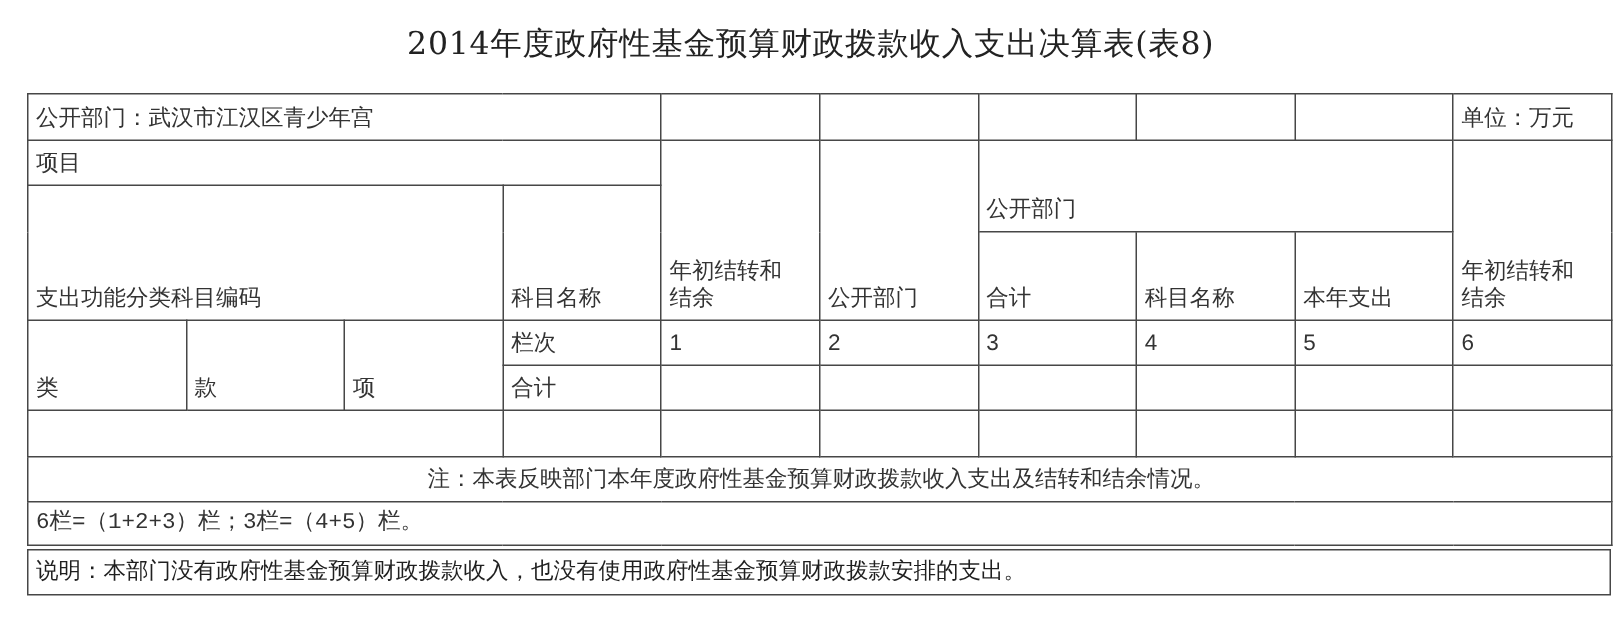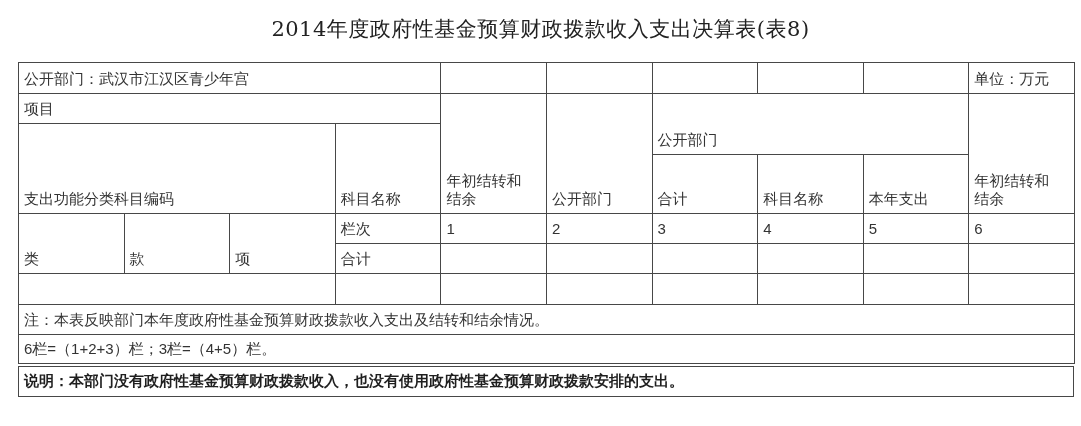--- a/index.html
+++ b/index.html
@@ -41,35 +41,35 @@
     color: #333333;
     background: #ffffff;
   }
   tr.row-a { height: 31px; }
   tr.row-b { height: 30px; font-family: Liberation Serif, serif; }
   tr.row-c { height: 31px; }
   tr.row-d { height: 59px; }
   tr.row-e { height: 30px; }
   tr.row-f { height: 30px; }
   tr.row-g { height: 31px; }
-  tr.row-h { height: 30px; }
-  tr.row-i { height: 29px; }
+  tr.row-h { height: 30px; text-align: center; }
+  tr.row-i { height: 29px; font-family: Liberation Mono, monospace; }
   td.wrap-narrow span {
     display: inline-block;
     width: 80px;
   }
   .statement-box {
     box-sizing: border-box;
     width: 1056px;
     margin: 2px 0 0 18px;
     border: 1px solid #474747;
     min-height: 30px;
     padding: 4px 4px 5px 5px;
     font-size: 15px;
-    font-weight: bold;
+    font-weight: normal;
     color: #1f1f1f;
     line-height: 1.3;
   }
 </style>
 </head>
 <body>
 
 <div class="page">
 
   <div class="title">2014年度政府性基金预算财政拨款收入支出决算表(表8)</div>

